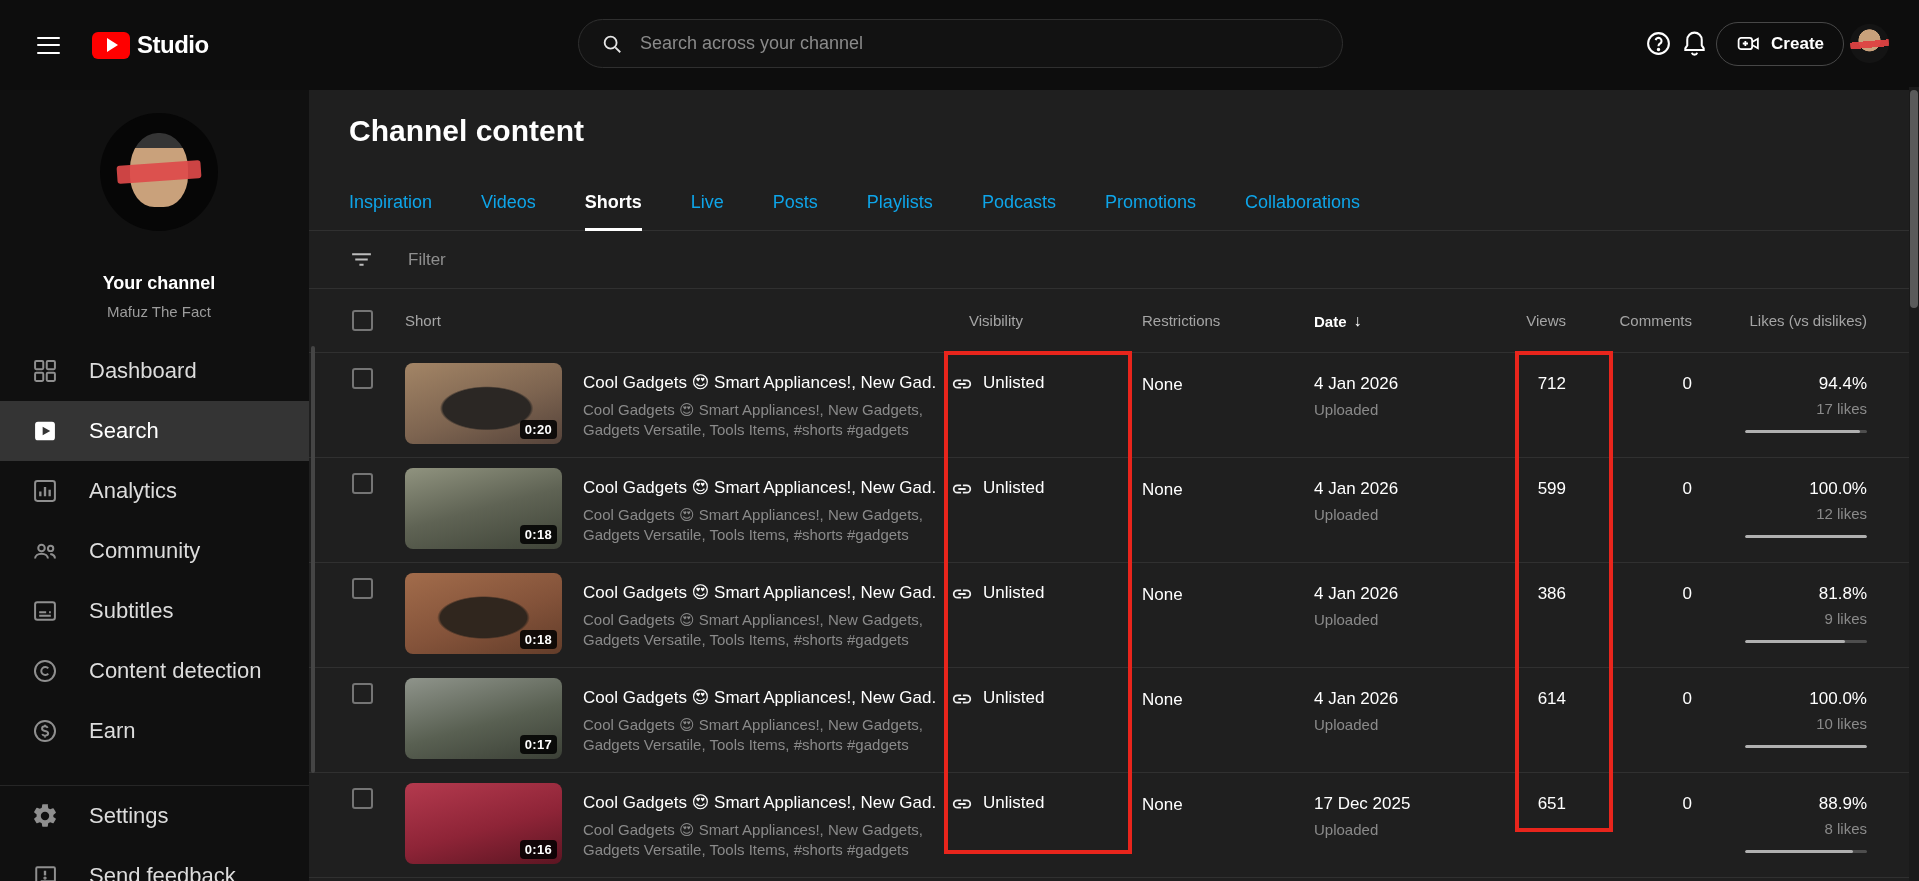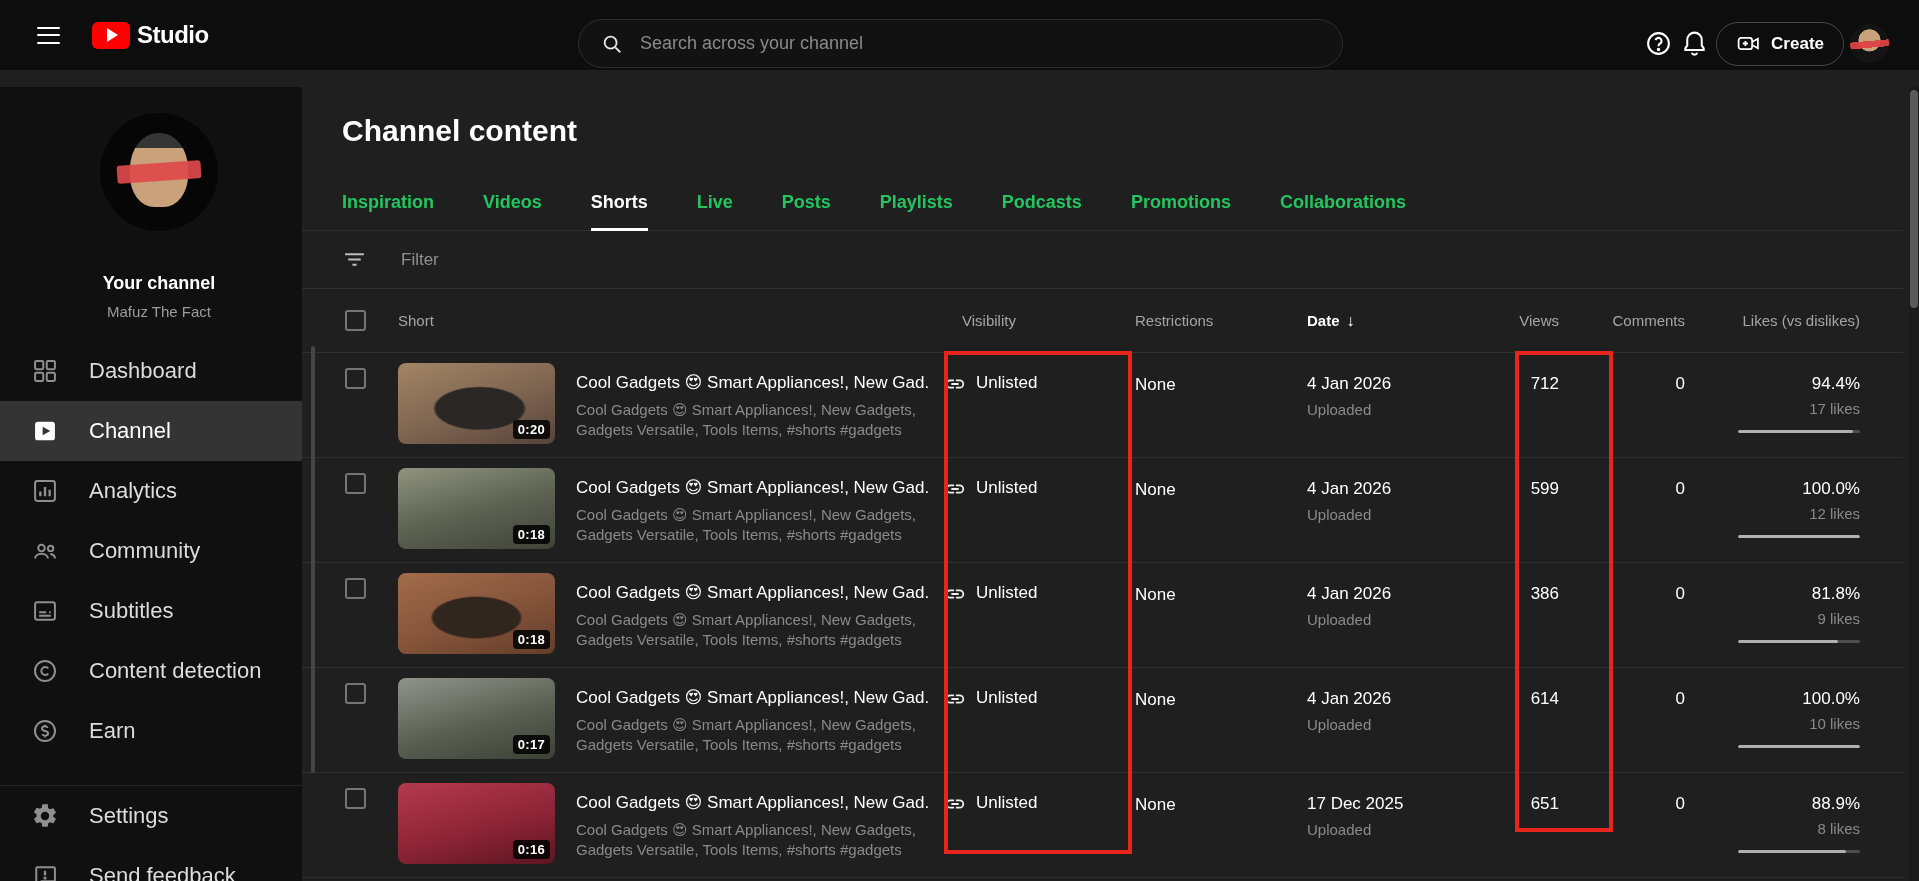--- a/index.html
+++ b/index.html
@@ -1,21 +1,21 @@
 <!DOCTYPE html>
 <html><head>
 <meta charset="utf-8">
 <style>
   *{margin:0;padding:0;box-sizing:border-box}
   html,body{width:1919px;height:881px;overflow:hidden;background:#1f1f1f;
     font-family:"Liberation Sans","DejaVu Sans",sans-serif;color:#fff}
   .app{position:relative;width:1919px;height:881px}
 
   
-  .topbar{position:absolute;top:0;left:0;width:100%;height:70px;background:#0d0d0d;
+  .topbar{position:absolute;top:0;left:0;width:100%;height:90px;background:#0d0d0d;
     display:flex;align-items:center;z-index:6}
   .hamburger{margin-left:24px;width:48px;height:48px;display:flex;align-items:center;
     justify-content:center;background:none;border:none;cursor:pointer}
   .bars{width:23px;height:17px;display:flex;flex-direction:column;justify-content:space-between}
   .bars span{height:2px;background:#fff;border-radius:1px}
   .logo{display:flex;align-items:center;margin-left:20px;cursor:pointer}
   .logo-badge{width:38px;height:27px;border-radius:6px;background:#f00;display:flex;
     align-items:center;justify-content:center;margin-right:7px}
   .logo-badge .tri{width:0;height:0;border-left:11px solid #fff;border-top:7px solid transparent;
     border-bottom:7px solid transparent;margin-left:2px}
@@ -53,38 +53,38 @@
   .nav-item{height:60px;display:flex;align-items:center;padding-left:31px;cursor:pointer;color:#dcdcdc}
   .nav-item svg{width:28px;height:28px;flex:none;color:#8f8f8f}
   .nav-item .lbl{margin-left:30px;font-size:22px}
   .nav-item.active{background:#343434;color:#fff}
   .nav-item.active svg{color:#fff}
   .sidebar-footer{position:absolute;top:698px;left:0;right:0;border-top:1px solid #262626}
   .side-scroll{position:absolute;left:311px;top:346px;width:4px;height:427px;background:#454545;
     border-radius:2px;z-index:7;cursor:pointer}
 
   
-  .main{position:absolute;left:302px;top:87px;width:1601px;height:794px;background:#1f1f1f}
+  .main{position:absolute;left:309px;top:87px;width:1601px;height:794px;background:#1f1f1f}
   .page-title{height:87px;display:flex;align-items:center;padding-left:40px;font-size:30px;font-weight:700}
   .tabs{display:flex;height:57px;padding-left:40px;border-bottom:1px solid #303030}
   .tab{position:relative;display:flex;align-items:center;margin-right:49px;font-size:18px;
-    color:#22c55e;font-weight:700;cursor:pointer;white-space:nowrap}
+    color:#0ea5e9;font-weight:400;cursor:pointer;white-space:nowrap}
   .tab.active{color:#fff;font-weight:700}
   .tab.active::after{content:"";position:absolute;left:0;right:0;bottom:-1px;height:3px;background:#fff}
   .filter-row{height:58px;display:flex;align-items:center;border-bottom:1px solid #303030;
     padding-left:40px;gap:34px}
   .filter-row svg{width:25px;height:25px;color:#bdbdbd;flex:none}
   .filter-label{font-size:17px;color:#8f8f8f;cursor:text}
 
   .grid{display:grid;grid-template-columns:96px 530px 203px 176px 160px 98px 126px 191px}
   .thead{height:64px;align-items:center;border-bottom:1px solid #303030;color:#a5a5a5;font-size:15px}
   .h-check{padding-left:43px}
   .h-vis{padding-left:34px}
   .h-restr{padding-left:4px}
-  .h-date{color:#fff;font-weight:700;display:flex;align-items:center;gap:7px;cursor:pointer}
+  .h-date{color:#fff;font-weight:700;display:flex;align-items:flex-end;gap:7px;cursor:pointer}
   .sort-arrow{font-size:16px;font-weight:400}
   .h-views,.h-comments{text-align:right;padding-right:6px}
   .h-likes{text-align:right;padding-right:22px}
 
   .trow{height:105px;border-bottom:1px solid #303030;align-items:start}
   .checkbox{width:21px;height:21px;border:2px solid #757575;border-radius:3px;background:transparent;cursor:pointer}
   .c-check{padding:15px 0 0 43px}
   .c-short{display:flex;padding-top:10px}
   .thumb{position:relative;width:157px;height:81px;border-radius:8px;overflow:hidden;flex:none;
     background:#444;cursor:pointer}
@@ -181,21 +181,21 @@
             <rect x="13.5" y="3.5" width="7" height="7" rx="1"></rect>
             <rect x="3.5" y="13.5" width="7" height="7" rx="1"></rect>
             <rect x="13.5" y="13.5" width="7" height="7" rx="1"></rect>
           </svg>
         <span class="lbl">Dashboard</span>
       </div>
       <div class="nav-item active">
         <svg viewBox="0 0 24 24" fill="currentColor">
             <path fill-rule="evenodd" clip-rule="evenodd" d="M6 4h12a2.5 2.5 0 0 1 2.5 2.5v11A2.5 2.5 0 0 1 18 20H6a2.5 2.5 0 0 1-2.5-2.5v-11A2.5 2.5 0 0 1 6 4zm4 4.3v7.4l6.5-3.7L10 8.3z"></path>
           </svg>
-        <span class="lbl">Channel</span>
+        <span class="lbl">Search</span>
       </div>
       <div class="nav-item">
         <svg viewBox="0 0 24 24" fill="none" stroke="currentColor" stroke-width="1.7">
             <rect x="3.5" y="3.5" width="17" height="17" rx="2"></rect>
             <path d="M8 16.5v-4M12 16.5v-8M16 16.5v-5.5" stroke-width="2"></path>
           </svg>
         <span class="lbl">Analytics</span>
       </div>
       <div class="nav-item">
         <svg viewBox="0 0 24 24" fill="none" stroke="currentColor" stroke-width="1.7">

